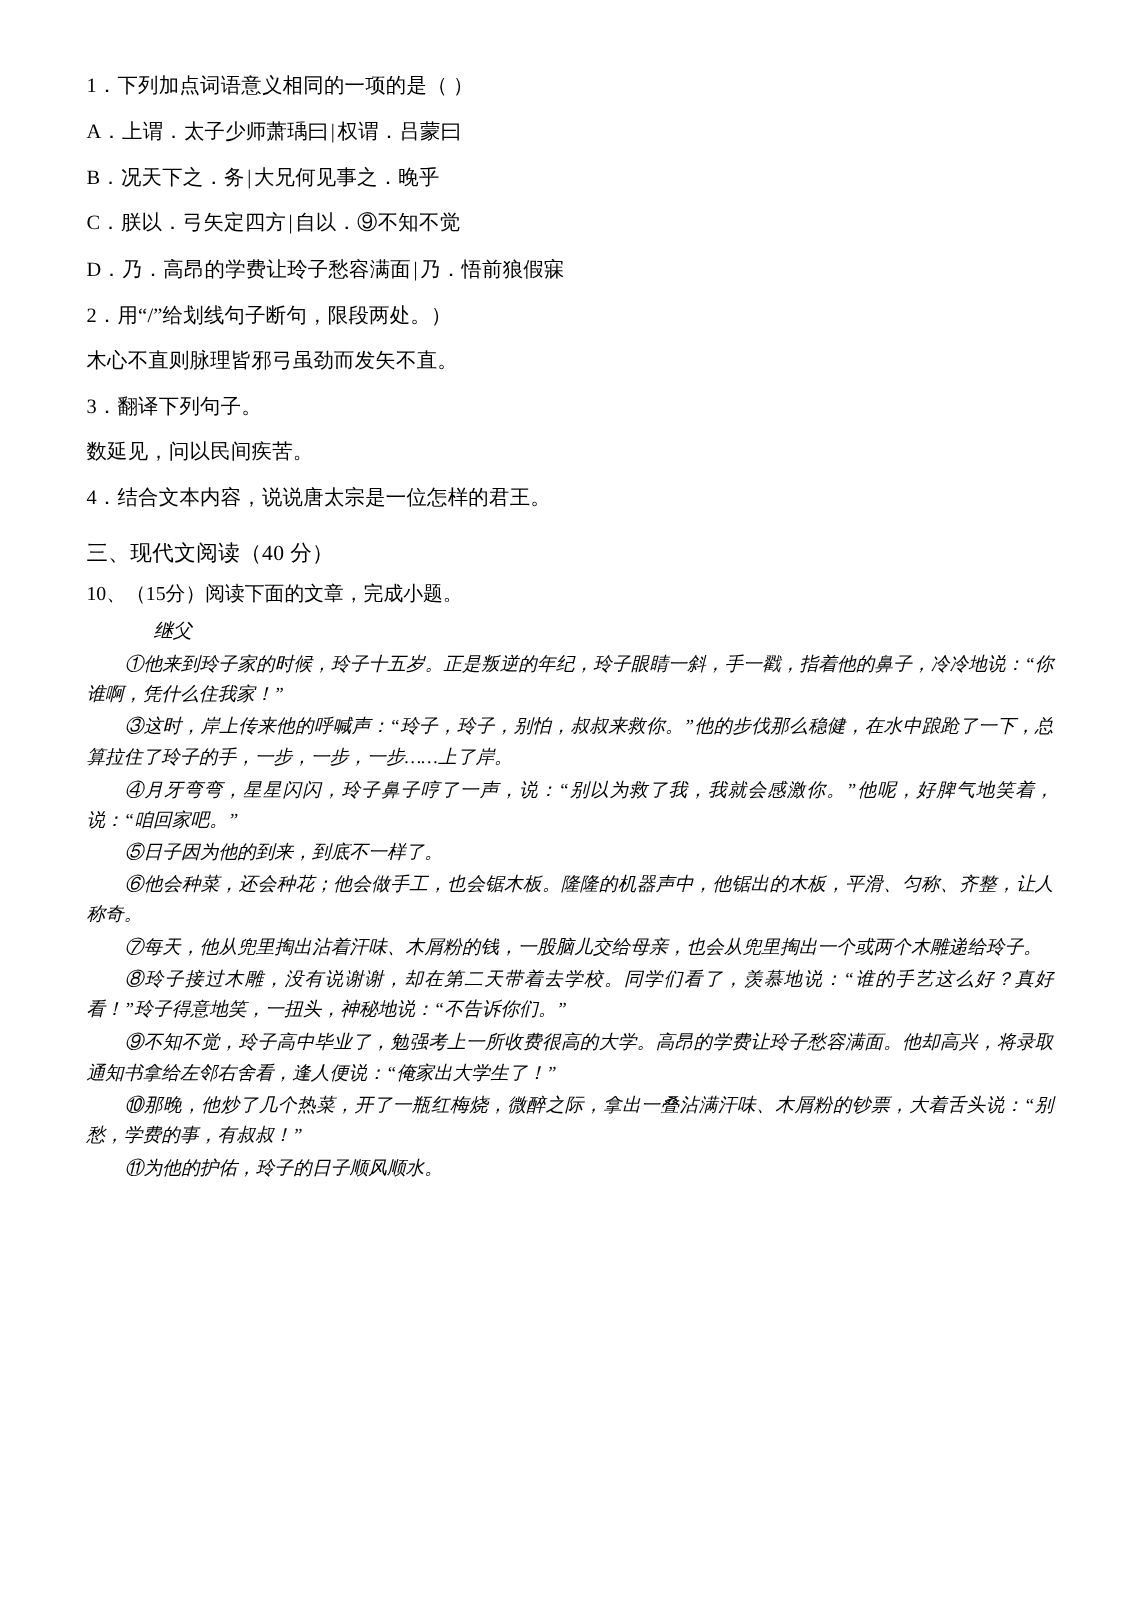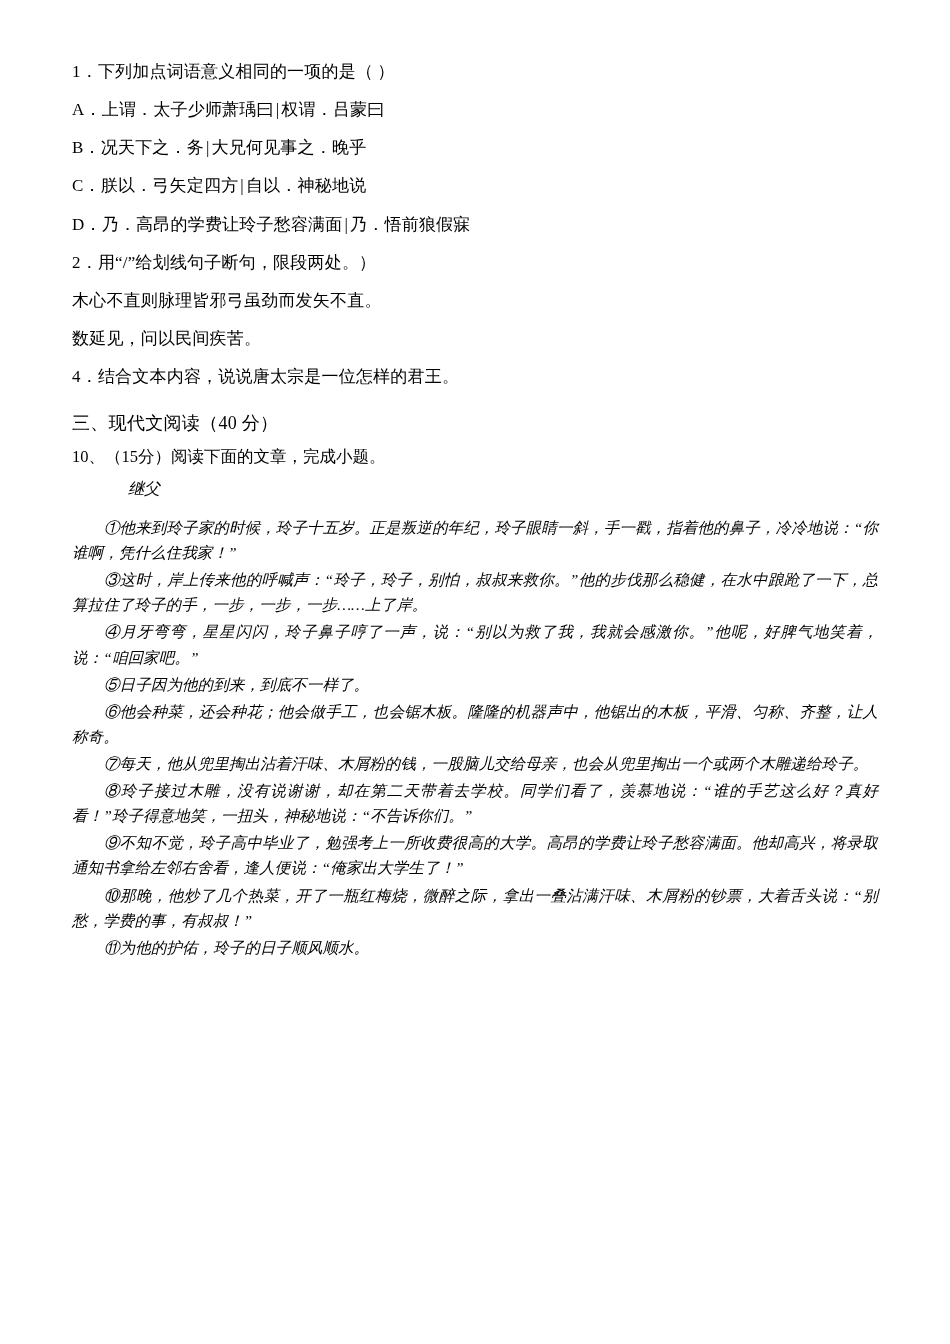--- a/index.html
+++ b/index.html
@@ -44,21 +44,21 @@
     letter-spacing: 0.3px;
   }
   .sub-q {
     font-size: 16.5px;
     line-height: 1.45;
     margin: 0 0 8px 0;
   }
   .art-title {
     font-size: 16px;
     line-height: 1.5;
-    margin: 0 0 14px 0;
+    margin: 0 0 2px 0;
     padding-left: 56px;
     font-style: italic;
   }
   .para {
     font-size: 15.5px;
     line-height: 1.62;
     margin: 0 0 2px 0;
     text-align: justify;
     text-indent: 32px;
     font-style: italic;
@@ -77,30 +77,31 @@
 
   <div class="opt">
     <span>A．</span><span>上谓．太子少师萧瑀曰</span><span class="sep">|</span><span>权谓．吕蒙曰</span>
   </div>
 
   <div class="opt">
     <span>B．</span><span>况天下之．务</span><span class="sep">|</span><span>大兄何见事之．晚乎</span>
   </div>
 
   <div class="opt">
-    <span>C．</span><span>朕以．弓矢定四方</span><span class="sep">|</span><span>自以．神秘地说</span>
+    <span>C．</span><span>朕以．弓矢定四方</span><span class="sep">|</span><span>自以．⑨不知不觉</span>
   </div>
 
   <div class="opt">
     <span>D．</span><span>乃．高昂的学费让玲子愁容满面</span><span class="sep">|</span><span>乃．悟前狼假寐</span>
   </div>
 
   <div class="q-line">2．用“/”给划线句子断句，限段两处。）</div>
   <div class="q-line">木心不直则脉理皆邪弓虽劲而发矢不直。</div>
 
+  <div class="q-line">3．翻译下列句子。</div>
   <div class="q-line">数延见，问以民间疾苦。</div>
 
   <div class="q-line">4．结合文本内容，说说唐太宗是一位怎样的君王。</div>
 
   <div class="section-title">三、现代文阅读（40 分）</div>
 
   <div class="sub-q">10、（15分）阅读下面的文章，完成小题。</div>
 
   <div class="art-title">继父</div>
 

